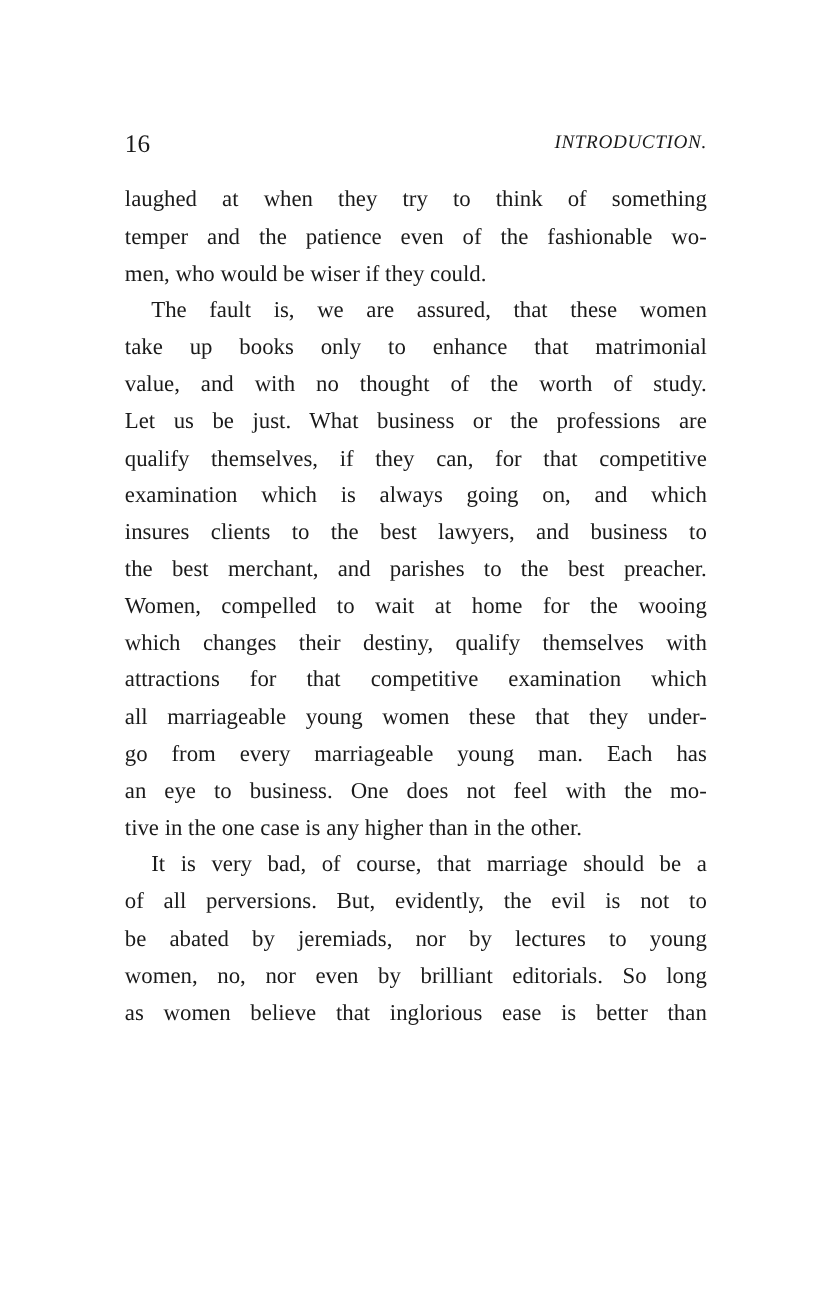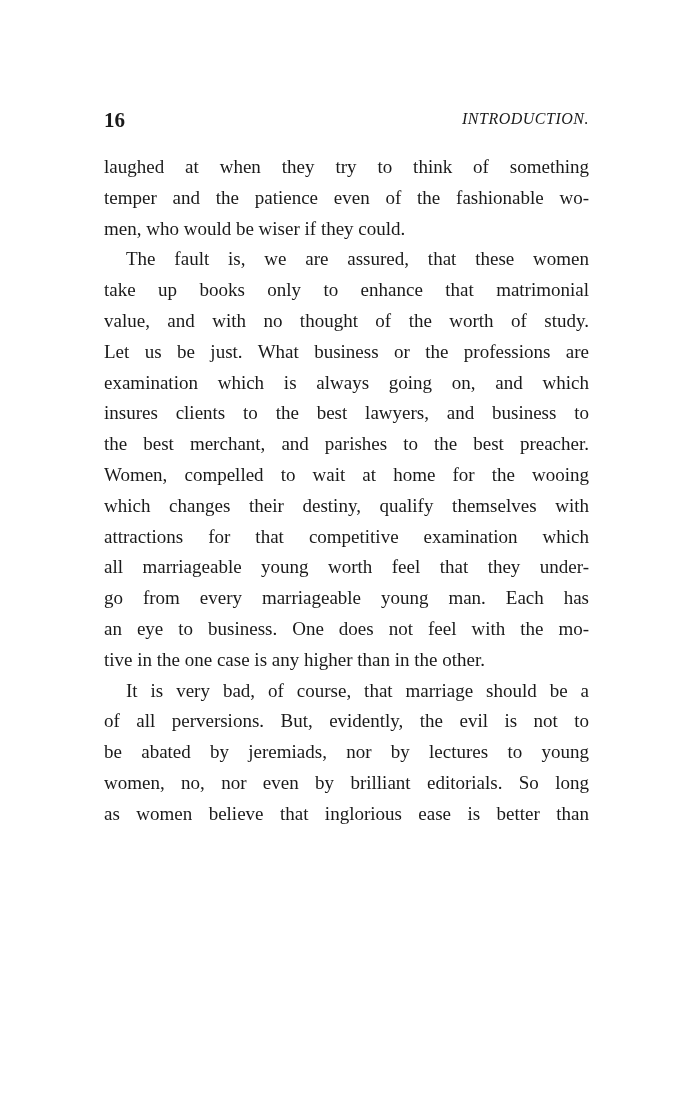--- a/index.html
+++ b/index.html
@@ -1,20 +1,20 @@
 <!DOCTYPE html>
 <html><head>
 <meta charset="utf-8">
 <style>
   html, body { margin: 0; padding: 0; background: #ffffff; }
   body { width: 688px; height: 1096px; position: relative; overflow: hidden; }
   .page { position: absolute; left: 104px; top: 108px; width: 485px; color: #1a1a1a;
           font-family: "Liberation Serif", "DejaVu Serif", serif; }
   .header { position: relative; height: 36px; }
-  .page-num { position: absolute; left: 0; top: 0; font-size: 21px; font-weight: bold; }
+  .page-num { position: absolute; left: 0; top: 0; font-size: 21px; font-weight: normal; }
   .running-head { position: absolute; left: 0; right: 0; top: 2px; text-align: right; font-size: 16px;
                   font-style: italic; letter-spacing: 0.5px; padding-left: 10px; }
   .body { margin-top: 8px; }
   .line { font-size: 19px; line-height: 30.8px; height: 30.8px; white-space: nowrap;
           text-align: justify; text-align-last: justify; }
   .line.last { text-align-last: left; }
   .line.indent { padding-left: 22px; }
 </style>
 </head>
 <body>
@@ -29,27 +29,28 @@
     <div>
       <div class="line">laughed at when they try to think of something</div>
       <div class="line">temper and the patience even of the fashionable wo-</div>
       <div class="line last">men, who would be wiser if they could.</div>
     </div>
     <div>
       <div class="line indent">The fault is, we are assured, that these women</div>
       <div class="line">take up books only to enhance that matrimonial</div>
       <div class="line">value, and with no thought of the worth of study.</div>
       <div class="line">Let us be just.  What business or the professions are</div>
+      <div class="line">qualify themselves, if they can, for that competitive</div>
       <div class="line">examination which is always going on, and which</div>
       <div class="line">insures clients to the best lawyers, and business to</div>
       <div class="line">the best merchant, and parishes to the best preacher.</div>
       <div class="line">Women, compelled to wait at home for the wooing</div>
       <div class="line">which changes their destiny, qualify themselves with</div>
       <div class="line">attractions for that competitive examination which</div>
-      <div class="line">all marriageable young worth feel that they under-</div>
+      <div class="line">all marriageable young women these that they under-</div>
       <div class="line">go from every marriageable young man.  Each has</div>
       <div class="line">an eye to business.  One does not feel with the mo-</div>
       <div class="line last">tive in the one case is any higher than in the other.</div>
     </div>
     <div>
       <div class="line indent">It is very bad, of course, that marriage should be a</div>
       <div class="line">of all perversions.  But, evidently, the evil is not to</div>
       <div class="line">be abated by jeremiads, nor by lectures to young</div>
       <div class="line">women, no, nor even by brilliant editorials.  So long</div>
       <div class="line">as women believe that inglorious ease is better than</div>

